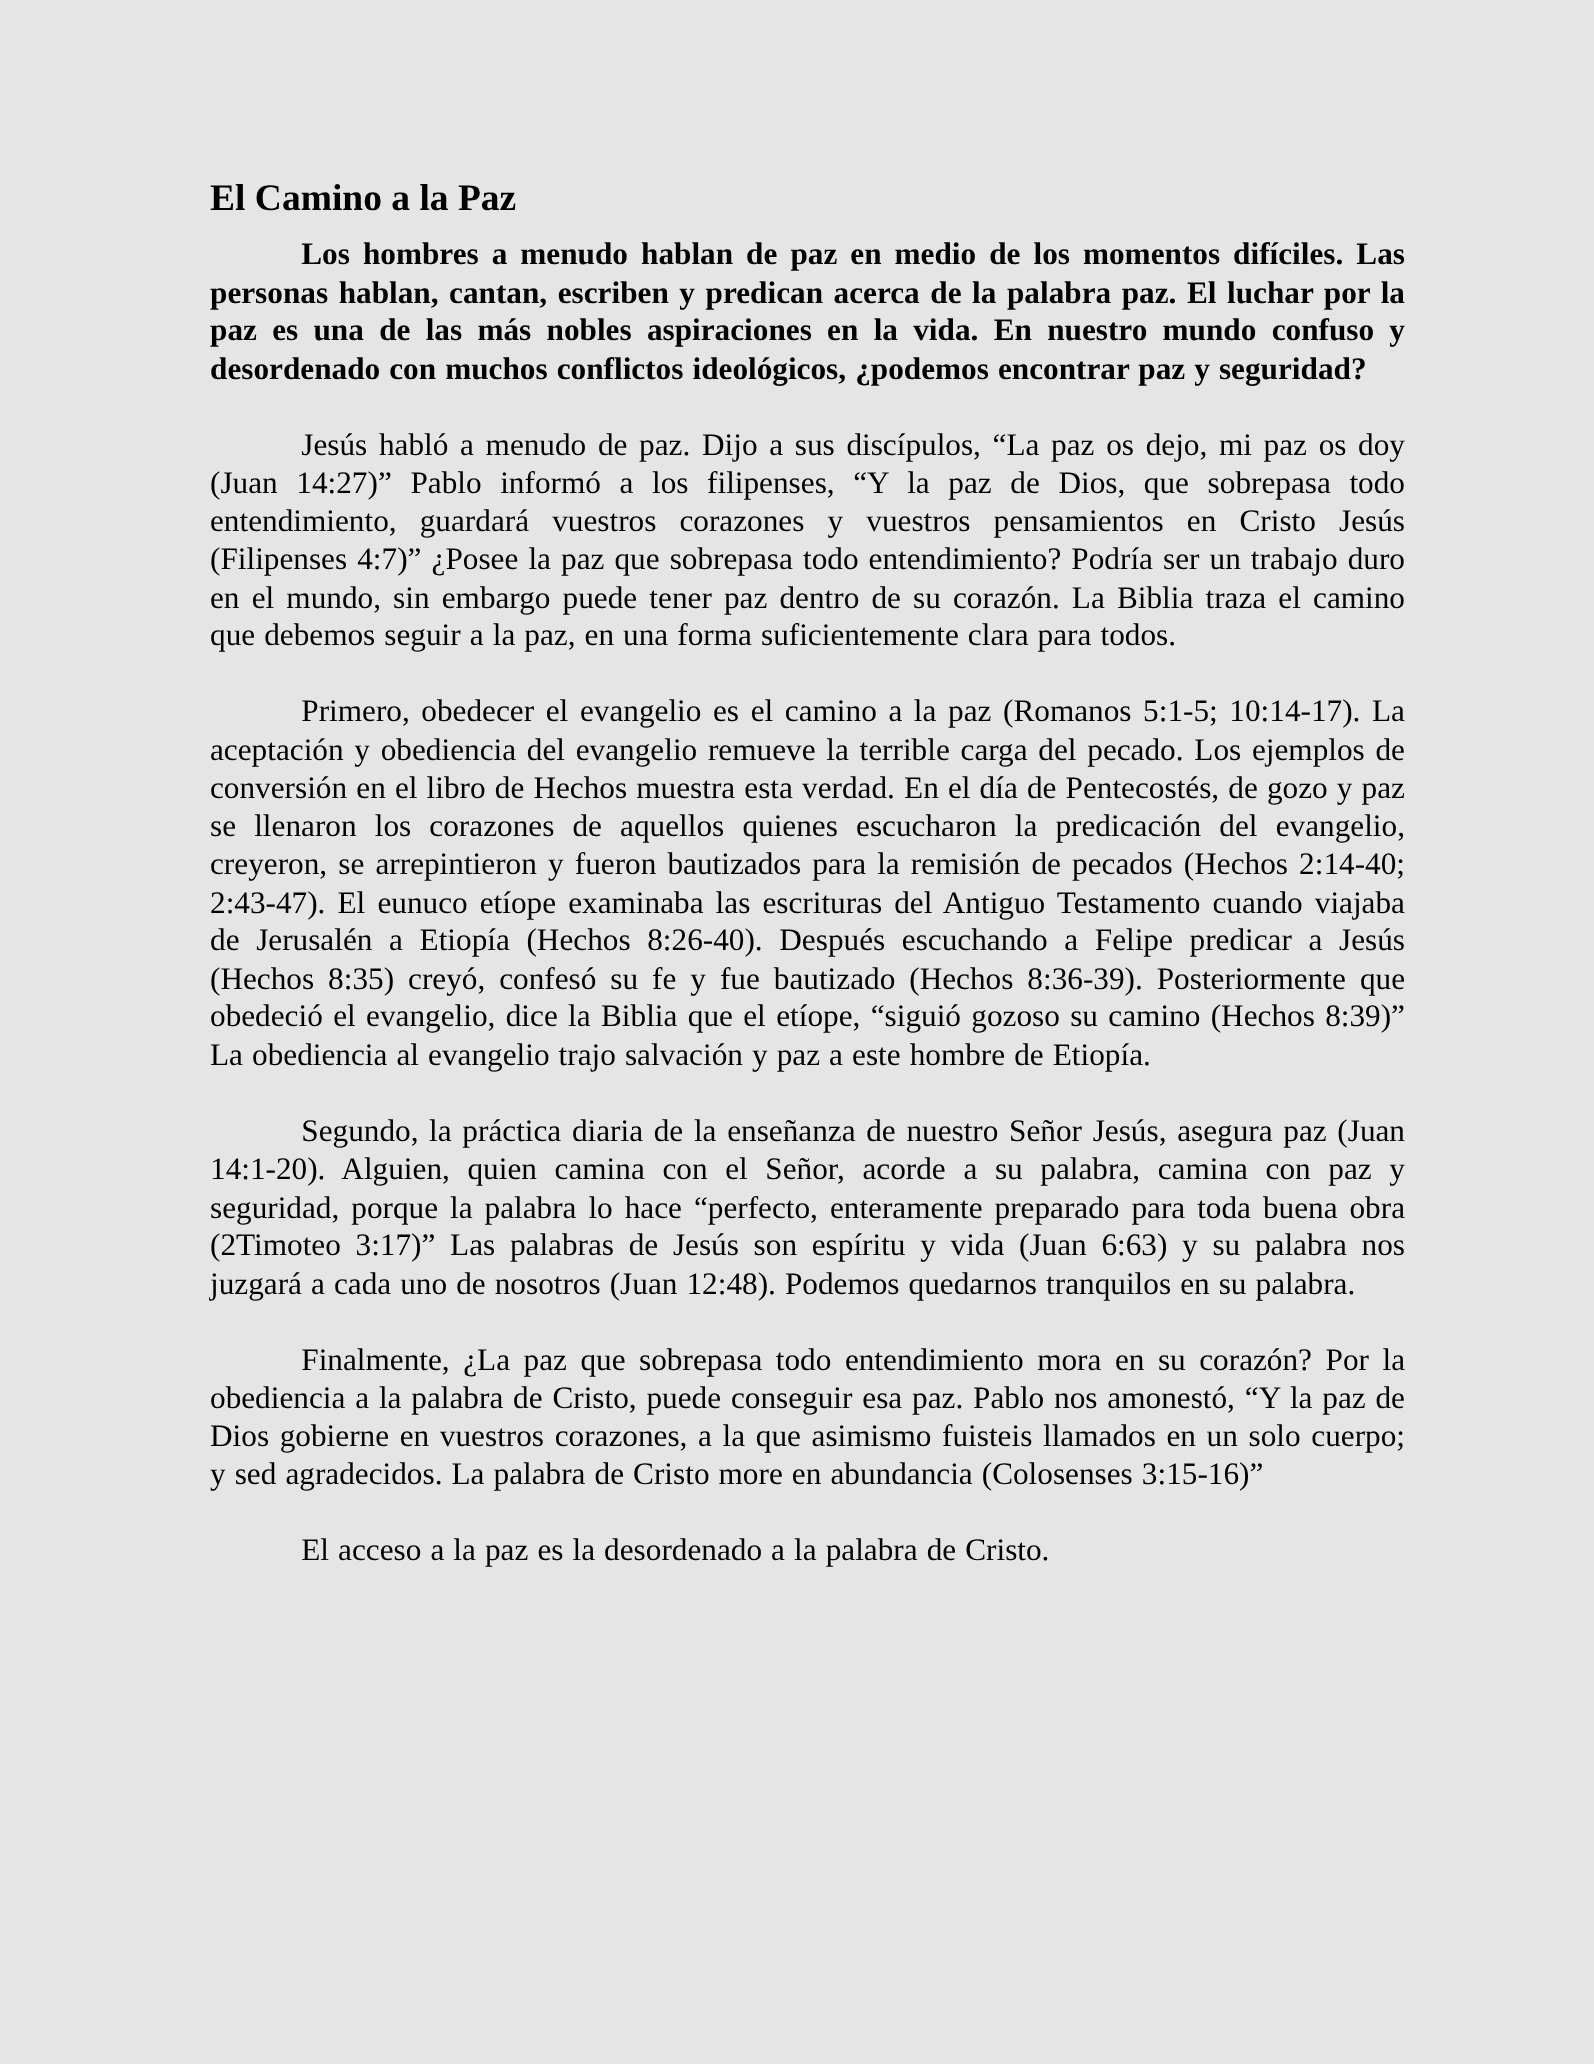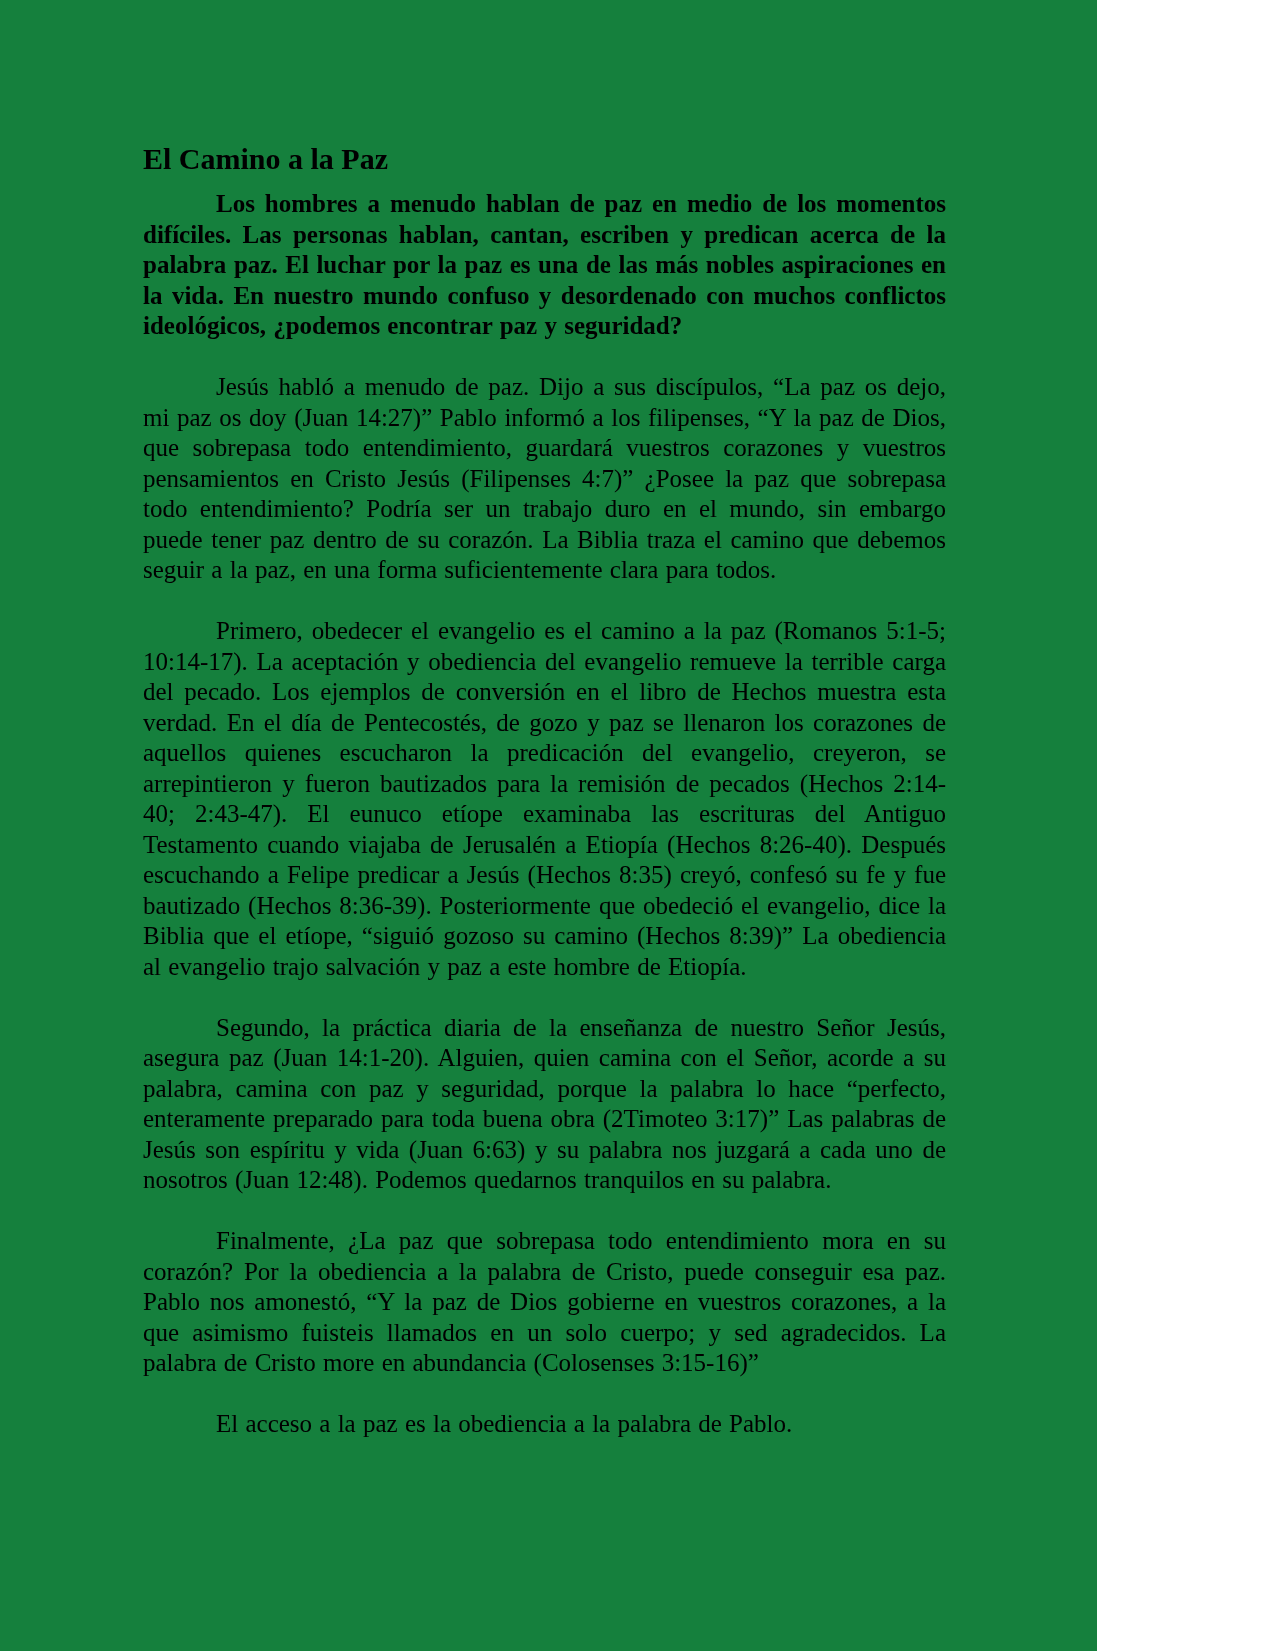--- a/index.html
+++ b/index.html
@@ -2,27 +2,28 @@
 <html><head>
 <meta charset="utf-8">
 <style>
   html, body {
     margin: 0;
     padding: 0;
     background: #ffffff;
   }
   .page {
     position: relative;
-    width: 1097px;
+    width: 1275px;
     height: 1651px;
-    background: #15803d;
+    background: #e5e5e5;
     color: #000000;
     font-family: "Liberation Serif", "DejaVu Serif", serif;
     overflow: hidden;
     box-sizing: border-box;
+    padding-left: 25px;
   }
   .content {
     box-sizing: border-box;
     padding: 141px 151px 0 143px;
   }
   .doc-title {
     font-size: 30px;
     line-height: 35px;
     font-weight: bold;
     margin: 0 0 13px 0;
@@ -52,15 +53,15 @@
     <p class="doc-paragraph first">Los hombres a menudo hablan de paz en medio de los momentos difíciles. Las personas hablan, cantan, escriben y predican acerca de la palabra paz. El luchar por la paz es una de las más nobles aspiraciones en la vida. En nuestro mundo confuso y desordenado con muchos conflictos ideológicos, ¿podemos encontrar paz y seguridad?</p>
 
     <p class="doc-paragraph">Jesús habló a menudo de paz. Dijo a sus discípulos, “La paz os dejo, mi paz os doy (Juan 14:27)” Pablo informó a los filipenses, “Y la paz de Dios, que sobrepasa todo entendimiento, guardará vuestros corazones y vuestros pensamientos en Cristo Jesús (Filipenses 4:7)” ¿Posee la paz que sobrepasa todo entendimiento? Podría ser un trabajo duro en el mundo, sin embargo puede tener paz dentro de su corazón. La Biblia traza el camino que debemos seguir a la paz, en una forma suficientemente clara para todos.</p>
 
     <p class="doc-paragraph">Primero, obedecer el evangelio es el camino a la paz (Romanos 5:1-5; 10:14-17). La aceptación y obediencia del evangelio remueve la terrible carga del pecado. Los ejemplos de conversión en el libro de Hechos muestra esta verdad. En el día de Pentecostés, de gozo y paz se llenaron los corazones de aquellos quienes escucharon la predicación del evangelio, creyeron, se arrepintieron y fueron bautizados para la remisión de pecados (Hechos 2:14-40; 2:43-47). El eunuco etíope examinaba las escrituras del Antiguo Testamento cuando viajaba de Jerusalén a Etiopía (Hechos 8:26-40). Después escuchando a Felipe predicar a Jesús (Hechos 8:35) creyó, confesó su fe y fue bautizado (Hechos 8:36-39). Posteriormente que obedeció el evangelio, dice la Biblia que el etíope, “siguió gozoso su camino (Hechos 8:39)” La obediencia al evangelio trajo salvación y paz a este hombre de Etiopía.</p>
 
     <p class="doc-paragraph">Segundo, la práctica diaria de la enseñanza de nuestro Señor Jesús, asegura paz (Juan 14:1-20). Alguien, quien camina con el Señor, acorde a su palabra, camina con paz y seguridad, porque la palabra lo hace “perfecto, enteramente preparado para toda buena obra (2Timoteo 3:17)” Las palabras de Jesús son espíritu y vida (Juan 6:63) y su palabra nos juzgará a cada uno de nosotros (Juan 12:48). Podemos quedarnos tranquilos en su palabra.</p>
 
     <p class="doc-paragraph">Finalmente, ¿La paz que sobrepasa todo entendimiento mora en su corazón? Por la obediencia a la palabra de Cristo, puede conseguir esa paz. Pablo nos amonestó, “Y la paz de Dios gobierne en vuestros corazones, a la que asimismo fuisteis llamados en un solo cuerpo; y sed agradecidos. La palabra de Cristo more en abundancia (Colosenses 3:15-16)”</p>
 
-    <p class="doc-paragraph">El acceso a la paz es la obediencia a la palabra de Pablo.</p>
+    <p class="doc-paragraph">El acceso a la paz es la desordenado a la palabra de Cristo.</p>
   </div>
 </div>
 
 </body></html>

